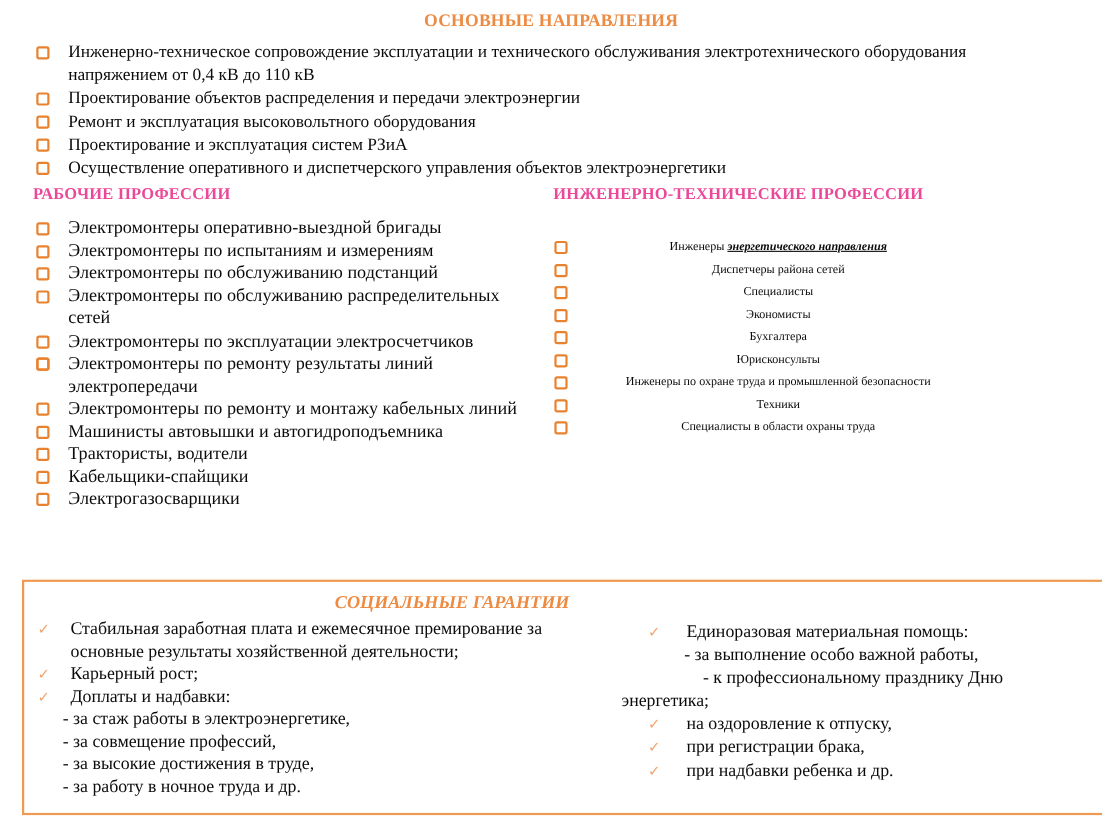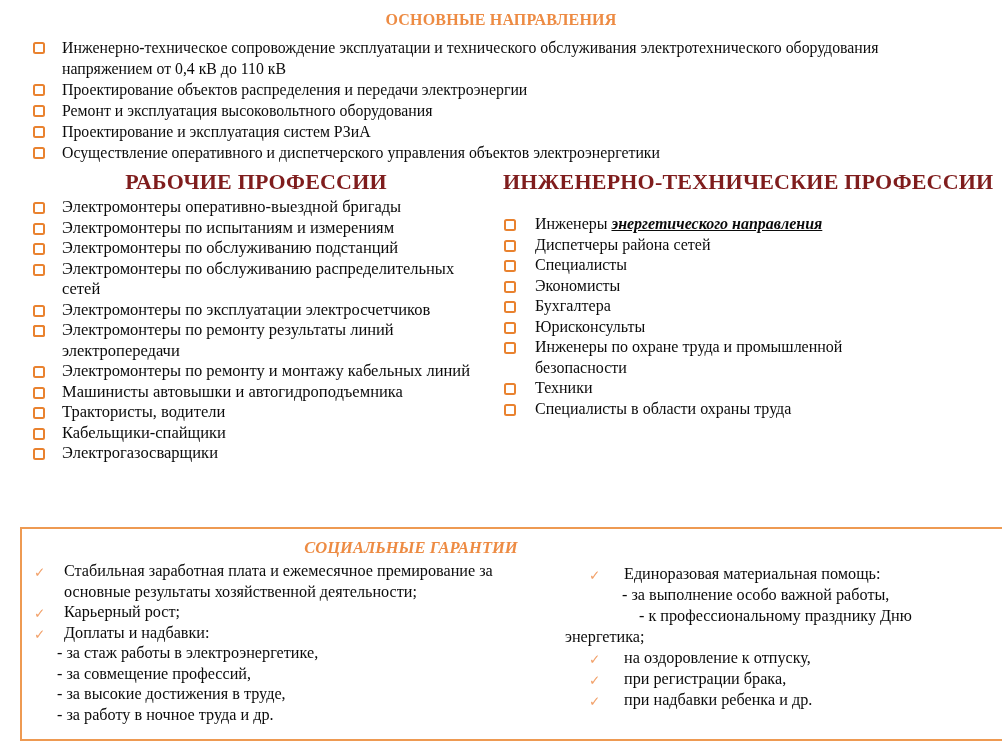--- a/index.html
+++ b/index.html
@@ -14,39 +14,39 @@
   }
 
   
   .main-title {
     position: absolute; left: 0; top: 11px; width: 100%;
     margin: 0; text-align: center;
     font-size: 16px; font-weight: bold; letter-spacing: 0.2px;
     color: #ED8B43; white-space: nowrap;
   }
   .sec-title {
-    position: absolute; margin: 0; text-align: center;
-    font-size: 22px; font-weight: bold; letter-spacing: 0.2px;
-    color: #7f1d1d; white-space: nowrap;
+    position: absolute; margin: 0; 
+    font-size: 15px; font-weight: bold; letter-spacing: 0.2px;
+    color: #ec4899; white-space: nowrap;
   }
   .sec-title.left  { left: 30px;  top: 169px; width: 452px; }
   .sec-title.right { left: 503px; top: 169px; width: 436px; }
 
   
   .blist { list-style: none; margin: 0; padding: 0; position: absolute; }
   .blist li { position: relative; padding-left: 30px; }
   .sq {
     position: absolute; left: 1px; top: 5px;
     width: 8px; height: 8px;
     border: 2px solid #E9822F; border-radius: 2.5px;
     background: transparent;
   }
   .top-list  { left: 32px; top: 37px;  width: 920px; font-size: 15.8px; line-height: 21px; }
   .left-list { left: 32px; top: 197px; width: 450px; font-size: 16.5px; line-height: 20.5px; }
-  .right-list{ left: 503px; top: 214px; width: 377px; font-size: 16px; line-height: 20.5px; }
+  .right-list{ left: 503px; top: 214px; width: 377px; font-size: 11px; line-height: 20.5px; text-align: center; }
   .right-list li { padding-left: 32px; }
   .em-underline { font-weight: bold; font-style: italic; text-decoration: underline; }
 
   
   .box {
     position: absolute; left: 20px; top: 527px;
     width: 974px; height: 210px;
     border: 2px solid #EE9A52; background: #ffffff; padding-left: 32px;
   }
   .box-title {

